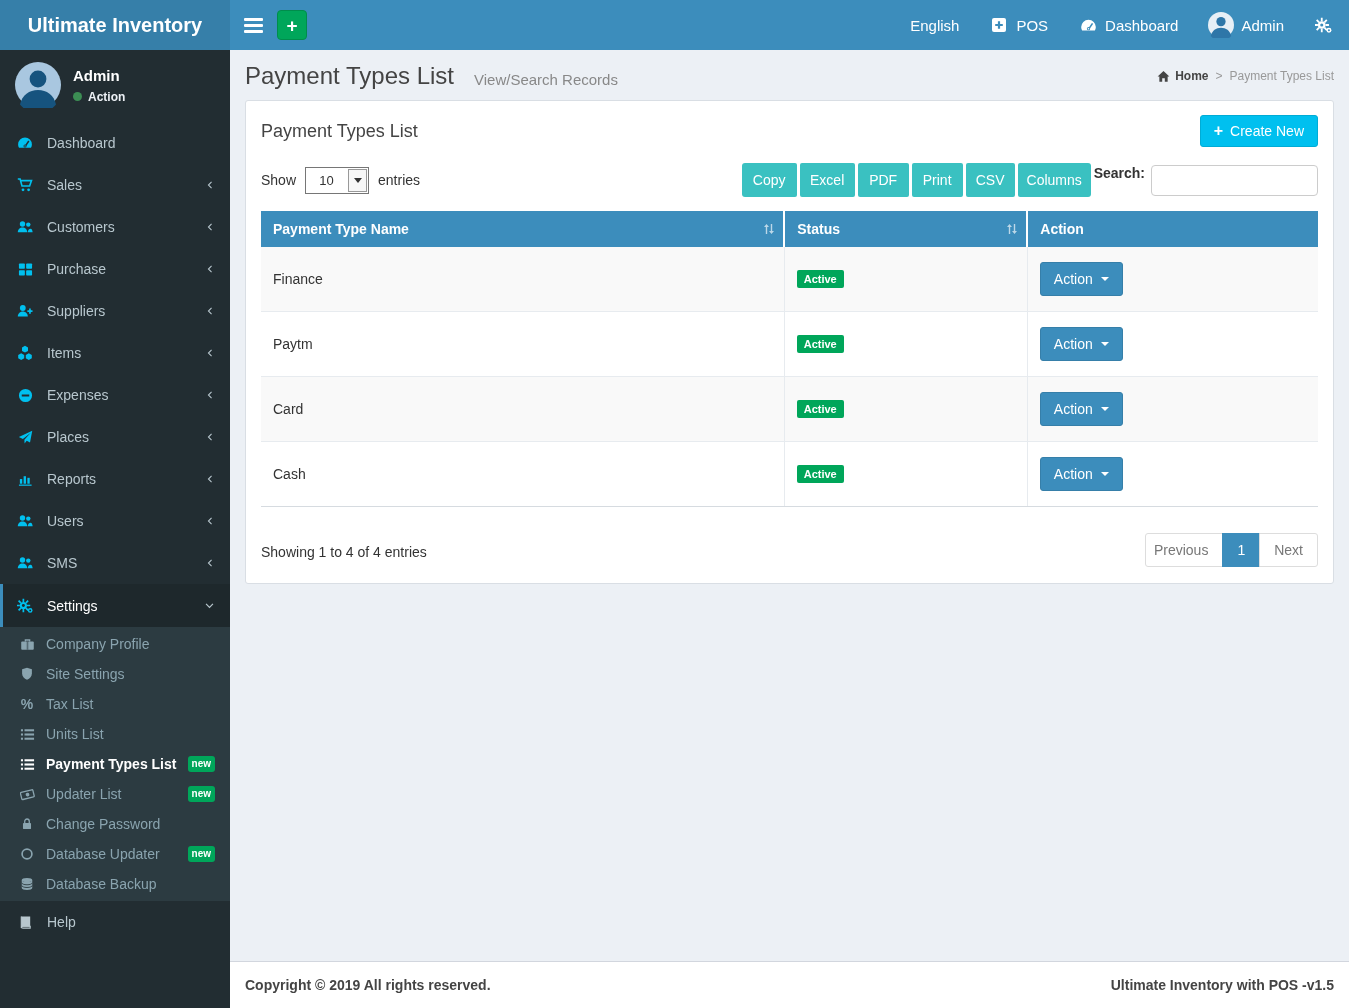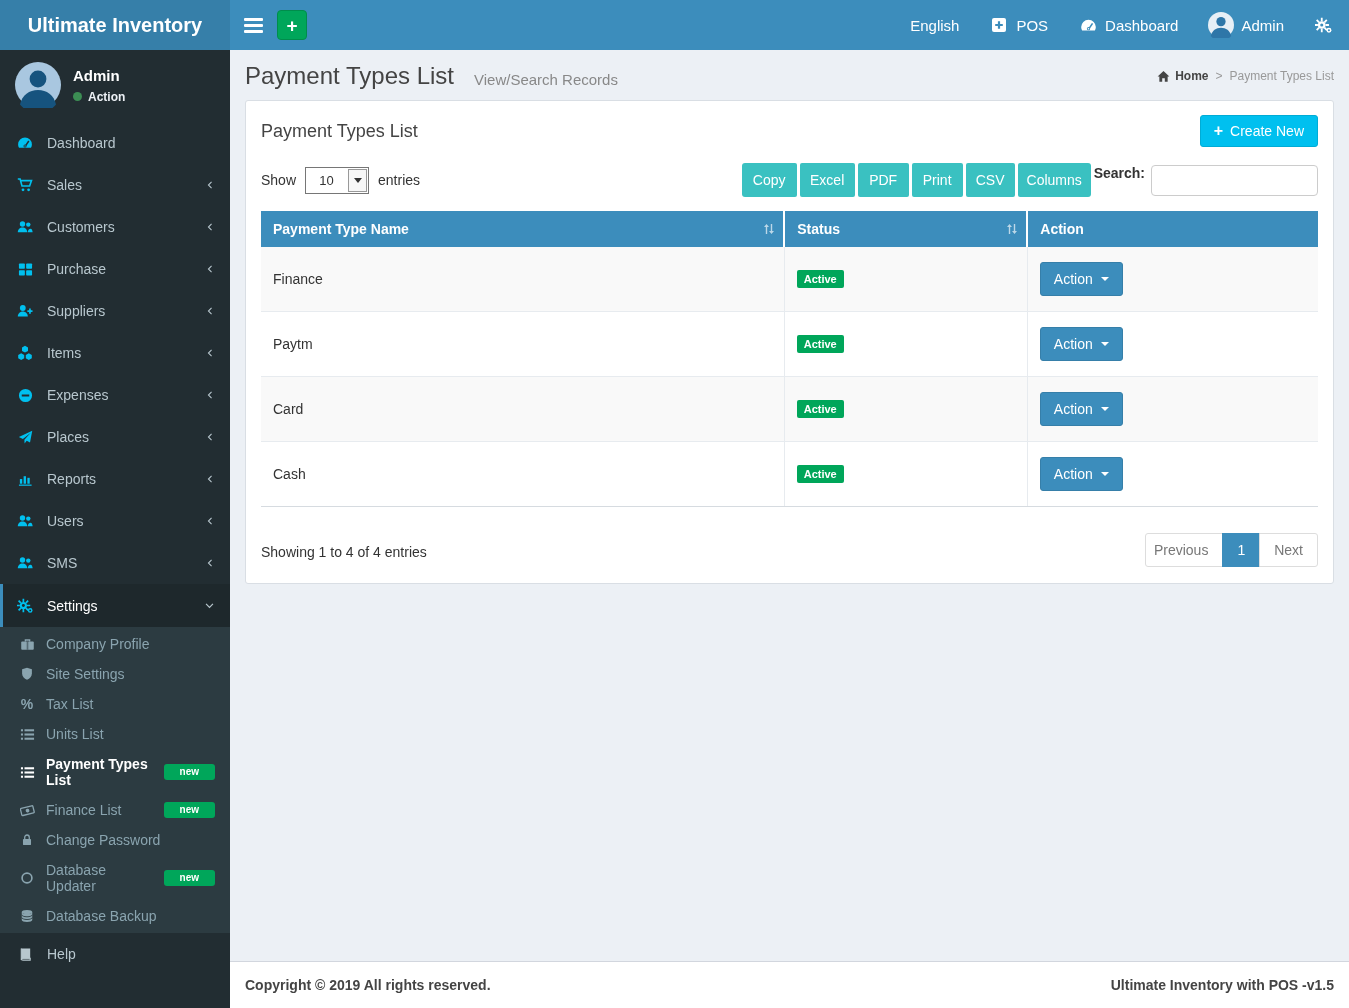--- a/index.html
+++ b/index.html
@@ -36,21 +36,21 @@
   .micon { width:20px; flex:0 0 20px; display:flex; justify-content:center; color:#00c0ef; }
   .chev { margin-left:auto; color:#b8c7ce; }
   .menu-item.active { background:#1e282c; color:#fff; border-left-color:#3c8dbc; }
   .submenu { list-style:none; margin:0; padding:2px 0; background:#2c3b41; }
   .submenu-item { display:flex; align-items:center; gap:10px; padding:7px 15px 7px 18px; color:#8aa4af;
     font-size:14px; cursor:pointer; }
   .submenu-item .micon { color:#8aa4af; width:18px; flex-basis:18px; }
   .submenu-item.active { color:#fff; font-weight:bold; }
   .submenu-item.active .micon { color:#fff; }
   .badge-new { margin-left:auto; background:#00a65a; color:#fff; font-size:10px; font-weight:bold;
-    padding:3px 16px; border-radius:3px; line-height:1; }
+    padding:3px 4px; border-radius:3px; line-height:1; }
   .help-item .micon { color:#b8c7ce; }
 
   
   .content-col { flex:1; display:flex; flex-direction:column; background:#ecf0f5; min-width:0; }
   .content { flex:1; padding:0 15px; }
   .content-header { display:flex; align-items:center; padding:12px 0 10px; }
   .page-title { font-size:24px; font-weight:normal; color:#444; margin:0; }
   .page-subtitle { font-size:15px; color:#888; margin-left:20px; padding-top:6px; }
   .breadcrumb { margin-left:auto; font-size:12px; color:#999; display:flex; align-items:center; gap:7px; }
   .breadcrumb .home { color:#444; display:flex; align-items:center; gap:5px; cursor:pointer; }
@@ -436,21 +436,21 @@
         </li>
         <li class="submenu-item">
           <span class="micon">
             <svg class="ic" width="15" height="15" viewBox="0 0 16 16">
                 <g transform="rotate(-14 8 8)" fill="currentColor">
                   <rect x="1" y="4.2" width="13.6" height="7.8" rx="1" fill="none" stroke="currentColor" stroke-width="1.4"></rect>
                   <circle cx="8" cy="8.1" r="2"></circle>
                 </g>
               </svg>
           </span>
-          <span>Finance List</span>
+          <span>Updater List</span>
           <span class="badge-new">new</span>
         </li>
         <li class="submenu-item">
           <span class="micon">
             <svg class="ic" width="14" height="14" viewBox="0 0 16 16" fill="currentColor">
                 <rect x="3.4" y="6.8" width="9.2" height="7" rx="1"></rect>
                 <path d="M5.4 6.8V4.9a2.6 2.6 0 015.2 0v1.9" fill="none" stroke="currentColor" stroke-width="1.5"></path>
               </svg>
           </span>
           <span>Change Password</span>

